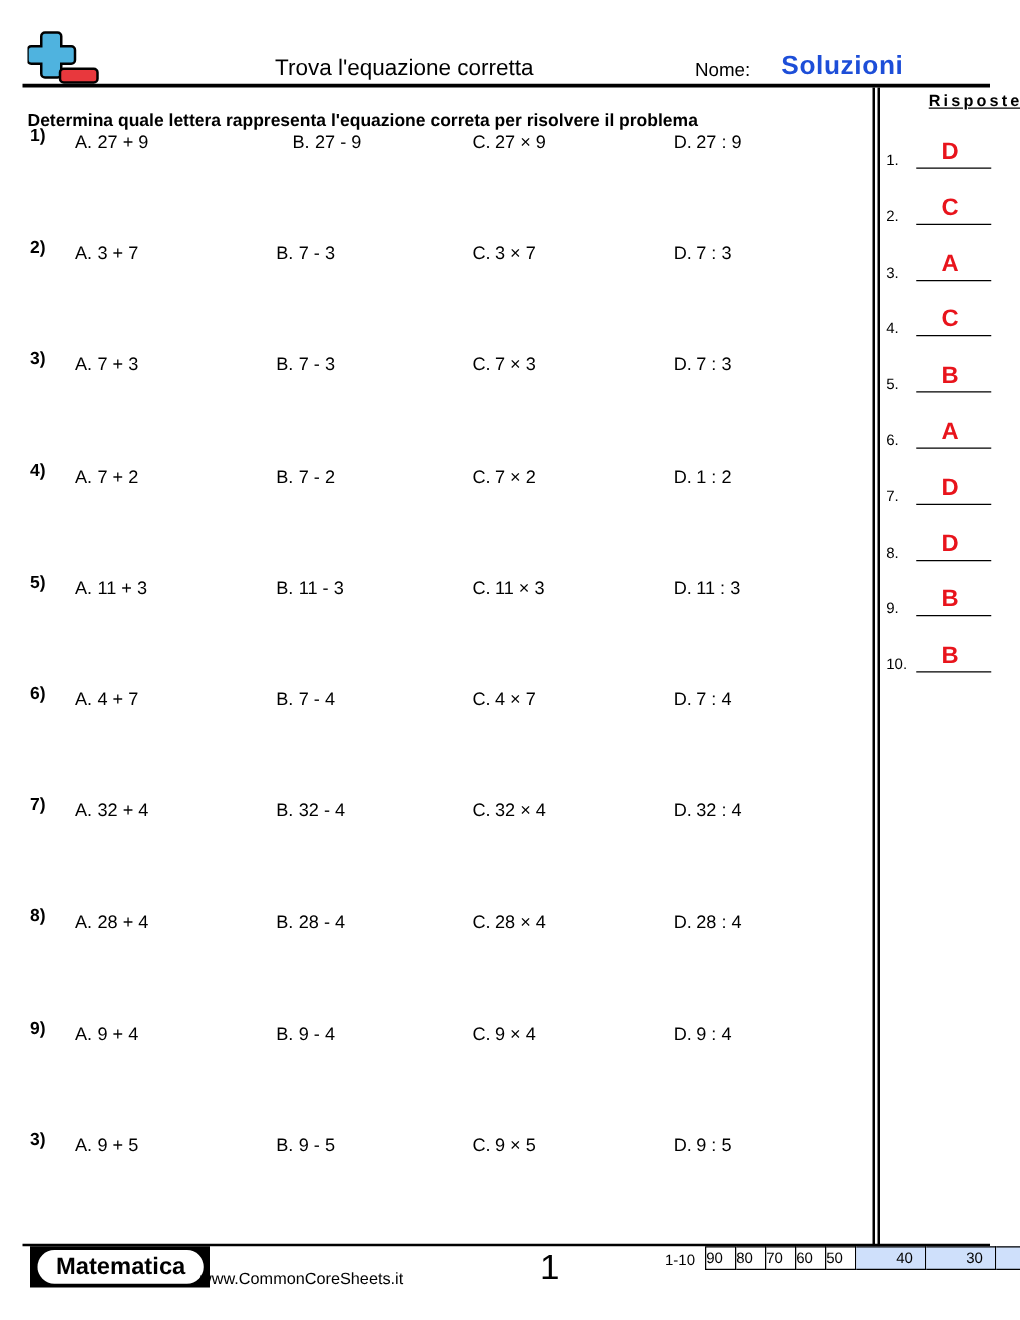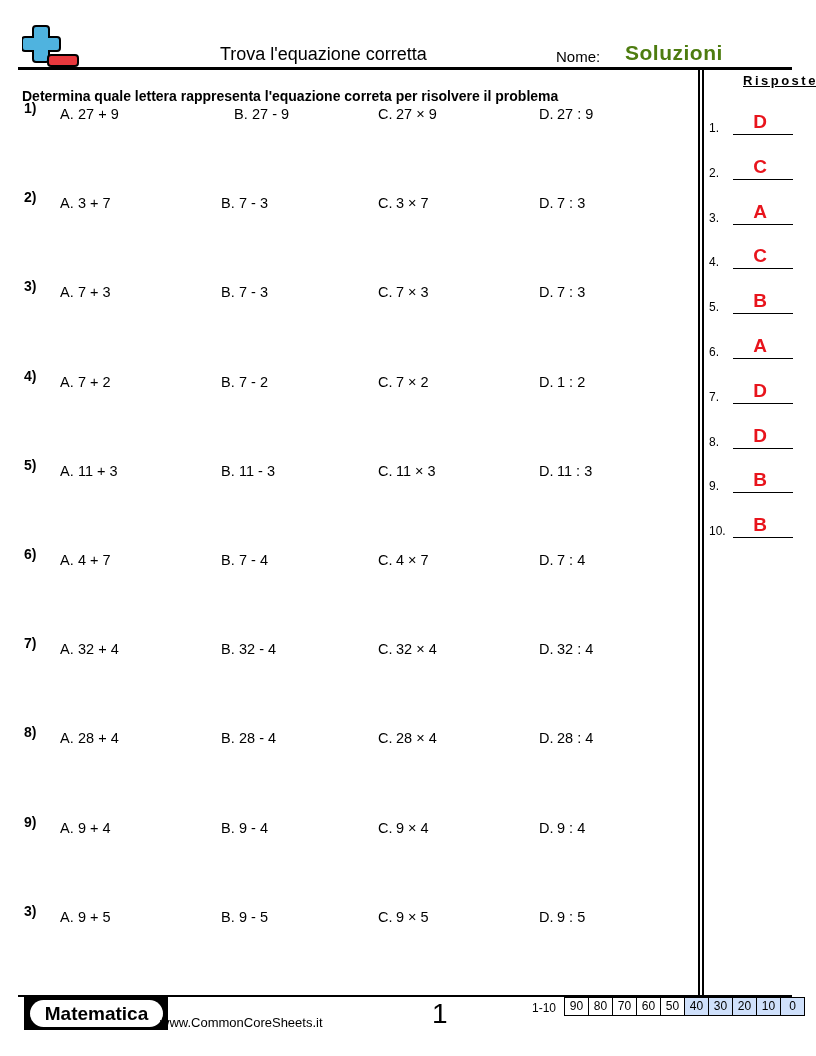--- a/index.html
+++ b/index.html
@@ -1,43 +1,43 @@
 <!DOCTYPE html>
 <html><head>
 <meta charset="utf-8">
 <style>
   html, body { margin:0; padding:0; background:#fff; }
   body { width:816px; height:1056px; position:relative; font-family:"Liberation Sans", sans-serif; color:#000; overflow:hidden; }
   .logo { position:absolute; left:22px; top:24px; width:58px; height:44px; }
   .title { position:absolute; left:220px; top:44px; font-size:18px; }
   .nome { position:absolute; left:556px; top:48px; font-size:15px; }
-  .nome-val { position:absolute; left:625px; top:41px; font-size:21px; font-weight:bold; color:#4d7c0f; letter-spacing:0.5px; }
+  .nome-val { position:absolute; left:625px; top:41px; font-size:21px; font-weight:bold; color:#1d4ed8; letter-spacing:0.5px; }
   .topline { position:absolute; left:18px; top:67px; width:774px; height:3px; background:#000; }
   .instr { position:absolute; left:22px; top:88px; font-size:14px; font-weight:bold; }
   .vline1 { position:absolute; left:698px; top:70px; width:2px; height:926px; background:#000; }
   .vline2 { position:absolute; left:702px; top:70px; width:2px; height:926px; background:#000; }
   .risp-head { position:absolute; left:709px; top:73px; font-size:13px; font-weight:bold; letter-spacing:2.5px; text-decoration:underline;padding-left:34px; }
   .q { position:absolute; left:0; width:690px; height:20px; font-size:14.5px; }
   .q .num { position:absolute; left:24px; top:-6px; font-weight:bold; font-size:14px; }
   .q .opt { position:absolute; top:0; }
   .q .opt .l { display:inline-block; width:18px; }
   .ans { position:absolute; left:709px; width:84px; height:24px; font-size:12px; }
   .ans .n { position:absolute; left:0; bottom:0; }
   .ans .line { position:absolute; left:24px; right:0; bottom:0; height:1px; background:#000; }
   .ans .v { position:absolute; left:24px; right:6px; bottom:2px; text-align:center; color:#e8141c; font-weight:bold; font-size:19px; }
   .botline { position:absolute; left:18px; top:995px; width:774px; height:2px; background:#000; }
   .badge-bg { position:absolute; left:24px; top:997px; width:144px; height:33px; background:#000; }
   .badge { position:absolute; left:30px; top:1000px; width:133px; height:27px; background:#fff; border-radius:14px; font-size:19px; font-weight:bold; text-align:center; line-height:27px; }
   .url { position:absolute; left:160px; top:1015px; font-size:13px; }
   .page { position:absolute; left:432px; top:998px; font-size:28px; }
   .score { position:absolute; left:532px; top:997px; display:flex; font-size:12px; }
   .score .lbl { width:32px; text-align:left; padding-top:4px; }
-  .score .c { width:23px; height:17px; border:1px solid #000; border-left:none; text-align:center; line-height:17px; }
+  .score .c { width:23px; height:17px; border:1px solid #000; border-left:none; line-height:17px; }
   .score .c.first { border-left:1px solid #000; }
-  .score .c.blue { background:#cfe0fb; }
+  .score .c.blue { background:#cfe0fb;padding-left:32px; }
 </style>
 </head>
 <body>
 
 <svg class="logo" viewBox="0 0 58 44">
   <path d="M14 2 h10 a3 3 0 0 1 3 3 v8 h8 a3 3 0 0 1 3 3 v8 a3 3 0 0 1 -3 3 h-8 v8 a3 3 0 0 1 -3 3 h-10 a3 3 0 0 1 -3 -3 v-8 h-8 a3 3 0 0 1 -3 -3 v-8 a3 3 0 0 1 3 -3 h8 v-8 a3 3 0 0 1 3 -3z" fill="#4fb3df" stroke="#000" stroke-width="2"></path>
   <rect x="26" y="31" width="30" height="11" rx="3" fill="#e8383d" stroke="#000" stroke-width="2"></rect>
 </svg>
 <div class="title">Trova l'equazione corretta</div>
 <div class="nome">Nome:</div>

